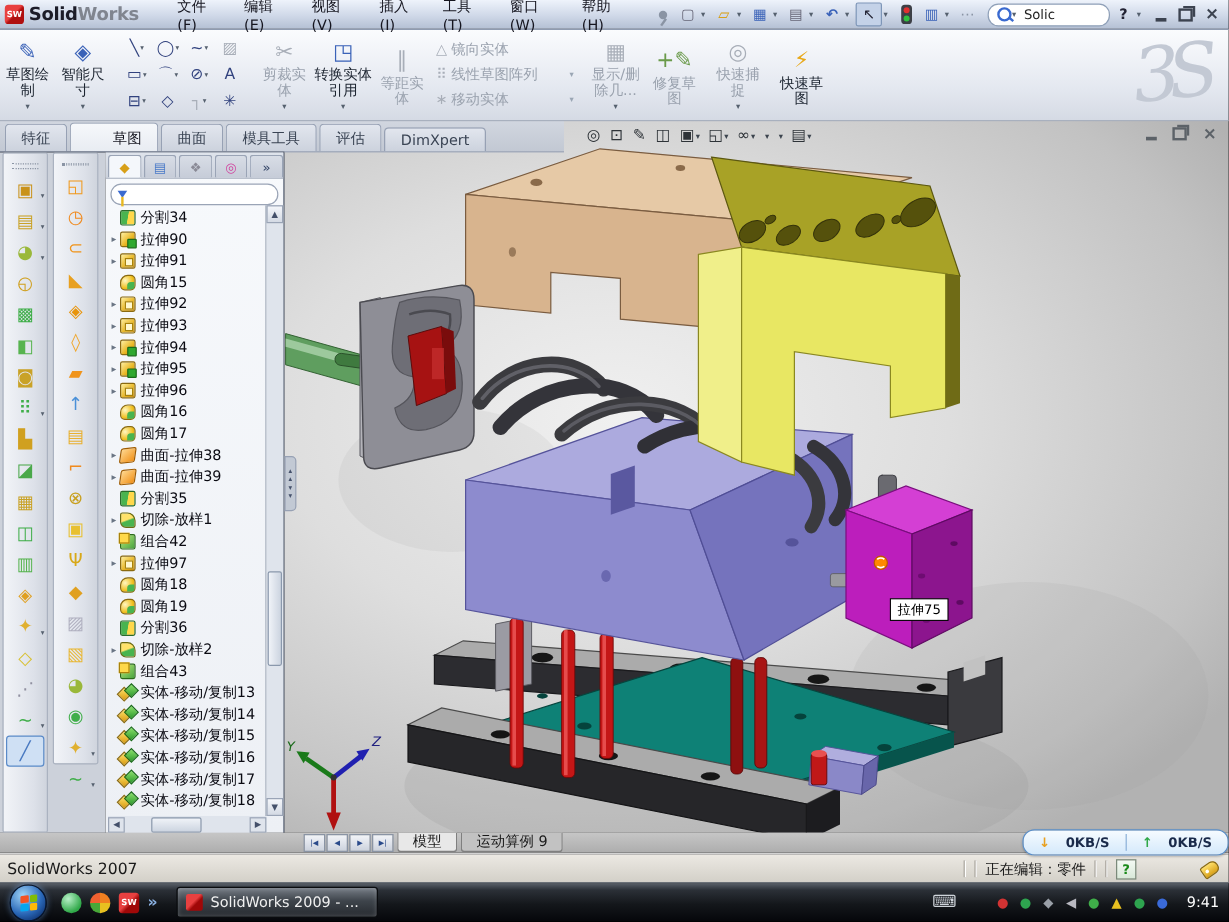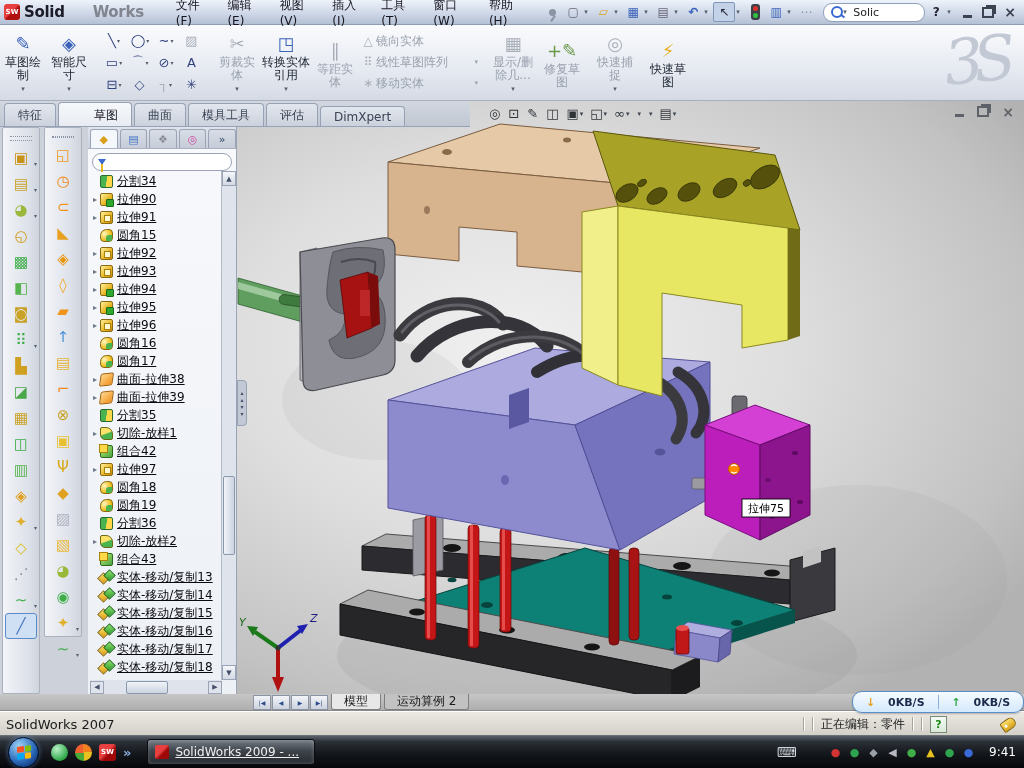--- a/index.html
+++ b/index.html
@@ -9,21 +9,21 @@
   .abs{position:absolute;}
 
   
   .titlebar{left:0;top:0;width:1024px;height:24px;
     background:linear-gradient(#eef3fb,#cfd8e8 55%,#b4c0d4);
     border-bottom:1px solid #8f9bb0;display:flex;align-items:center;z-index:60;}
   .swbadge{width:16px;height:16px;margin:0 4px 0 4px;border-radius:3px;flex:none;
     background:linear-gradient(135deg,#e84040 45%,#b01010 55%);
     color:#fff;font-size:7px;font-weight:bold;display:flex;align-items:center;justify-content:center;}
   .apptitle{font-size:15px;font-weight:bold;color:#1c1c28;letter-spacing:-.3px;}
-  .apptitle .lt{color:#80858f;margin-left:28px;}
+  .apptitle .lt{color:#80858f;}
   .menubar{display:flex;margin-left:22px;height:100%;align-items:center;}
   .menuitem{padding:0 10px;color:#15151f;cursor:default;}
   .tb-icons{display:flex;align-items:center;margin-left:10px;gap:1px;}
   .tbi{width:20px;height:18px;display:flex;align-items:center;justify-content:center;font-size:12px;}
   .tbi-dd{font-size:7px;color:#55606e;width:8px;}
   .tbi.pressed{background:#c4d2e8;border:1px solid #7e96b8;border-radius:2px;}
   .pin-ico{width:7px;height:7px;border-radius:50%;background:#8a94a4;position:relative;}
   .pin-ico::after{content:"";position:absolute;left:3px;top:6px;width:2px;height:7px;background:#8a94a4;transform:rotate(35deg);}
   .traffic{width:9px;height:16px;border-radius:3px;background:#3c3f46;display:flex;flex-direction:column;align-items:center;justify-content:space-evenly;}
   .traffic i{width:5px;height:5px;border-radius:50%;display:block;}
@@ -98,21 +98,21 @@
     background:linear-gradient(#d8dde6,#c6ccd8);font-size:11px;}
   .mtab.active{background:#f4f7fb;}
   .filterrow{height:22px;display:flex;align-items:center;padding:2px 4px;}
   .filterbox{flex:1;height:16px;background:#fff;border:1px solid #9aa4b6;border-radius:9px;display:flex;align-items:center;padding:0 5px;gap:4px;}
   .funnel{width:0;height:0;border-left:4px solid transparent;border-right:4px solid transparent;border-top:6px solid #3a6ad0;position:relative;}
   .funnel::after{content:"";position:absolute;left:-1px;top:-1px;width:2px;height:8px;background:#e8b820;}
   .filterbox input{border:none;outline:none;flex:1;width:20px;font-size:11px;background:transparent;font-family:inherit;}
   .treelist{position:absolute;left:2px;top:45px;right:14px;bottom:14px;overflow:hidden;}
   .trow{height:18px;display:flex;align-items:center;white-space:nowrap;}
   .trow .arrow{width:10px;font-size:8px;color:#6a7584;text-align:center;flex:none;}
-  .trow .tlabel{margin-left:4px;color:#0a0a12;font-size:12px;text-decoration:underline;}
+  .trow .tlabel{margin-left:4px;color:#0a0a12;font-size:12px;}
   .tic{width:13px;height:13px;display:inline-block;flex:none;position:relative;border-radius:2px;box-sizing:border-box;}
   .tic-split{background:linear-gradient(100deg,#49b44f 48%,#ffd84a 52%);border:1px solid #2a6a2a;}
   .tic-extrudeh{background:linear-gradient(135deg,#fff0a0,#e8b420 60%,#c88a10);border:1px solid #8a6a10;}
   .tic-extrudeh::after{content:"";position:absolute;left:3px;top:3px;width:5px;height:5px;background:#fff8d0;border:1px solid #a8820a;}
   .tic-extrudeb{background:linear-gradient(135deg,#fff0a0,#e8b420 60%,#c88a10);border:1px solid #8a6a10;}
   .tic-extrudeb::before{content:"";position:absolute;right:-2px;bottom:-2px;width:6px;height:6px;background:#2fa82f;border:1px solid #1a6a1a;border-radius:1px;}
   .tic-fillet{background:radial-gradient(circle at 30% 35%,#fff6c0,#f0c020 60%,#c89008);border:1px solid #8a6a10;border-radius:50% 4px 4px 4px;}
   .tic-fillet::after{content:"";position:absolute;right:0;bottom:0;width:6px;height:6px;background:#49b44f;border-radius:50% 0 2px 0;}
   .tic-surf{background:linear-gradient(135deg,#ffd890,#f09018);border:1px solid #a05c00;transform:skewX(-14deg) rotate(-6deg);}
   .tic-cutloft{background:linear-gradient(160deg,#ffe26a 45%,#49b44f 55%);border:1px solid #6a6a10;border-radius:2px 7px 2px 5px;}
@@ -177,21 +177,21 @@
   .ql{display:flex;align-items:center;gap:7px;margin-left:12px;}
   .qli{width:17px;height:17px;border-radius:3px;}
   .qli.msg{border-radius:50%;background:radial-gradient(circle at 35% 30%,#b8f0c8,#2fa848 70%);}
   .qli.pinw{border-radius:50%;background:conic-gradient(#f08020 0 25%,#e8c020 0 50%,#48a838 0 75%,#f06030 0);}
   .qli.swq{background:linear-gradient(135deg,#e84040 45%,#a00808 60%);color:#fff;font-size:7px;font-weight:bold;display:flex;align-items:center;justify-content:center;}
   .chev{color:#8ab0e0;font-size:13px;font-weight:bold;}
   .taskband{display:flex;gap:8px;margin-left:16px;}
   .taskbtn{width:168px;height:26px;border-radius:3px;border:1px solid #0a0c0f;display:flex;align-items:center;gap:6px;
     padding:0 7px;color:#f0f0f0;font-size:12px;background:linear-gradient(#4a5058,#2a2e33 45%,#17191d);box-sizing:border-box;}
   .taskbtn.active{background:linear-gradient(#757c85,#3e444b 45%,#262a2f);box-shadow:inset 0 0 4px rgba(255,255,255,.25);}
-  .taskbtn .tlbl{white-space:nowrap;overflow:hidden;text-overflow:ellipsis;text-decoration:underline;}
+  .taskbtn .tlbl{white-space:nowrap;overflow:hidden;text-overflow:ellipsis;}
   .tic-sw{width:14px;height:14px;flex:none;border-radius:2px;background:linear-gradient(135deg,#e84040 45%,#a00808 60%);
     color:#fff;font-size:6px;font-weight:bold;display:flex;align-items:center;justify-content:center;}
   .tic-paint{width:14px;height:14px;flex:none;border-radius:3px;background:conic-gradient(#d8b060 0 30%,#8a6a40 0 55%,#c8d8e8 0 80%,#d84040 0);}
   .tray{margin-left:auto;display:flex;align-items:center;gap:5px;padding-right:8px;}
   .kbd{color:#cfd4da;font-size:14px;margin-right:26px;}
   .trayi{font-size:11px;width:15px;text-align:center;}
   .clock{color:#fff;font-size:12px;margin-left:8px;}
 
   svg text{font-family:"DejaVu Sans","Liberation Sans",sans-serif;}
 </style>
@@ -965,21 +965,21 @@
     <div class="navbtns">
 
     <span class="navbtn">|◀</span>
         <span class="navbtn">◀</span>
         <span class="navbtn">▶</span>
         <span class="navbtn">▶|</span>
       </div>
     <div style="display:flex;">
 
     <span class="mtab2 active">模型</span>
-        <span class="mtab2">运动算例 2</span>
+        <span class="mtab2">运动算例 9</span>
       </div>
   </div>
 
   <div class="abs netov">
     <span class="nethalf">
         <span class="arr-dn">↓</span>
         <span>0KB/S</span>
       </span>
     <span class="netdiv"></span>
     <span class="nethalf">

